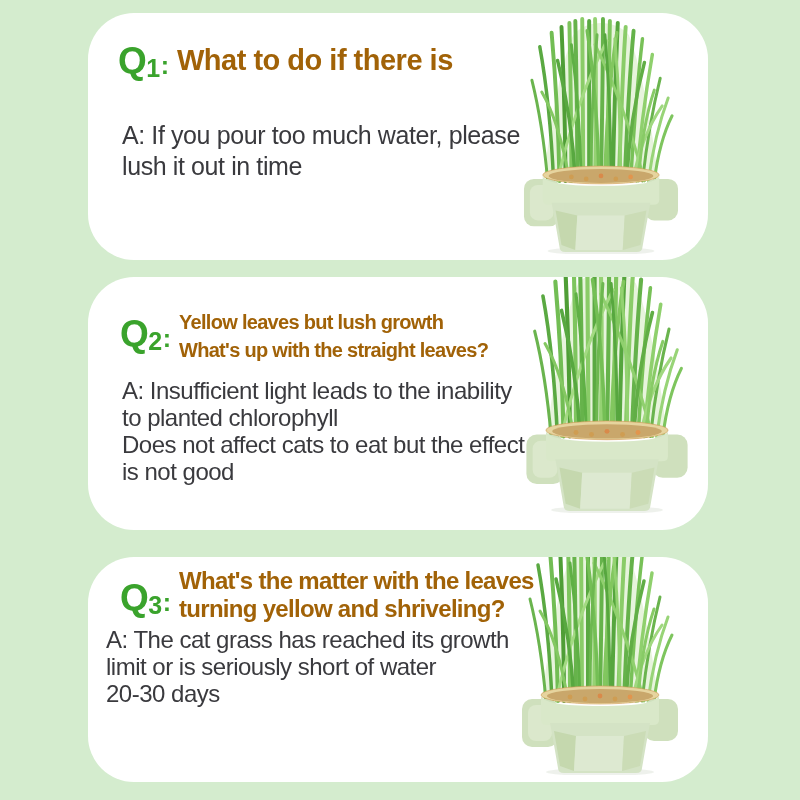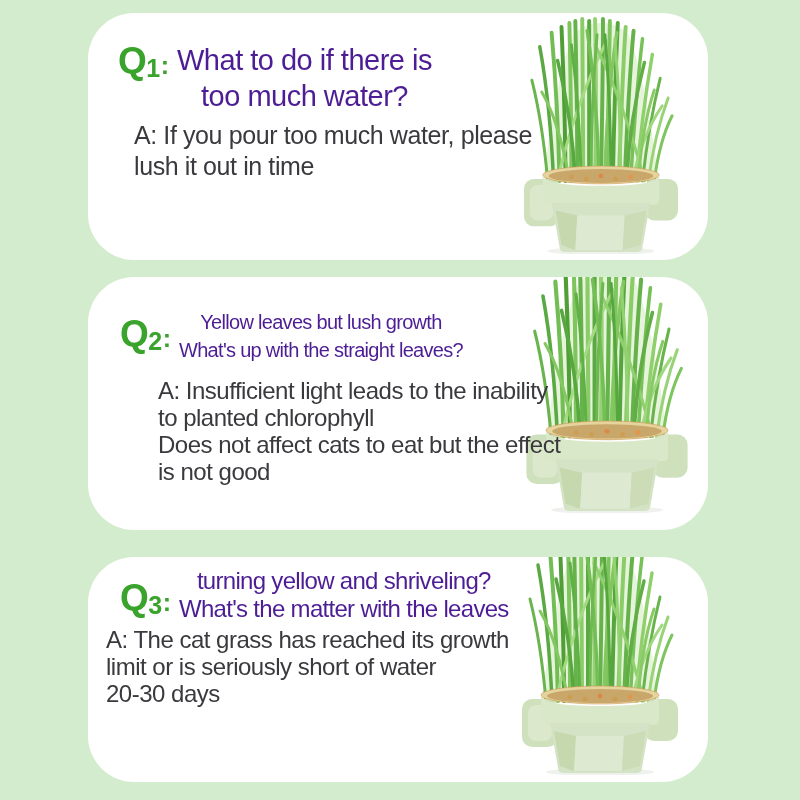--- a/index.html
+++ b/index.html
@@ -23,28 +23,28 @@
     position:absolute;z-index:2;color:#3aa32c;font-weight:700;
     display:flex;align-items:flex-start;letter-spacing:-0.5px;
   }
   .qbig{font-size:37px;line-height:1;}
   .qnum{font-size:25px;line-height:1;margin-top:14px;}
   .qcolon{font-size:25px;line-height:1;margin-top:11px;margin-left:1px;}
   #card1 .qlabel{left:30px;top:29px;}
   #card2 .qlabel{left:32px;top:38px;}
   #card3 .qlabel{left:32px;top:22px;}
 
-  .question{position:absolute;z-index:2;font-weight:400;color:#4c1d95;white-space:nowrap;text-align:center;}
+  .question{position:absolute;z-index:2;font-weight:700;color:#a16207;white-space:nowrap;}
   #card1 .question{left:89px;top:29px;font-size:29px;line-height:36px;letter-spacing:-0.5px;}
   #card2 .question{left:91px;top:31px;font-size:20px;line-height:28px;letter-spacing:-0.7px;}
   #card3 .question{left:91px;top:10px;font-size:24px;line-height:28px;letter-spacing:-0.7px;}
 
   .answer{position:absolute;z-index:2;color:#3a3a3e;white-space:nowrap;}
-  #card1 .answer{left:34px;top:107px;font-size:25px;line-height:31px;letter-spacing:-0.4px;margin-left:12px;}
-  #card2 .answer{left:34px;top:100px;font-size:24px;line-height:27px;letter-spacing:-0.5px;margin-left:36px;}
+  #card1 .answer{left:34px;top:107px;font-size:25px;line-height:31px;letter-spacing:-0.4px;}
+  #card2 .answer{left:34px;top:100px;font-size:24px;line-height:27px;letter-spacing:-0.5px;}
   #card3 .answer{left:18px;top:69px;font-size:24px;line-height:27px;letter-spacing:-0.5px;}
 
   .grass{position:absolute;z-index:1;}
   #card1 .grass{left:424px;top:4px;width:178px;height:237px;}
   #card2 .grass{left:426px;top:-12px;width:186px;height:248px;}
   #card3 .grass{left:422px;top:-22px;width:180px;height:240px;}
 
   .defs{position:absolute;width:0;height:0;overflow:hidden;}
 </style>
 </head>
@@ -118,21 +118,20 @@
     <svg class="grass">
         <use href="#grasspot"></use>
       </svg>
     <div class="qlabel">
       <span class="qbig">Q</span>
       <span class="qnum">1</span>
       <span class="qcolon">:</span>
     </div>
     <div class="question">
       <div>What to do if there is</div>
-      <div>too much water?</div>
     </div>
     <div class="answer">
       <div>A: If you pour too much water, please</div>
       <div>lush it out in time</div>
     </div>
   </section>
 
   <section class="card" id="card2">
     <svg class="grass">
         <use href="#grasspot"></use>
@@ -157,22 +156,22 @@
   <section class="card" id="card3">
     <svg class="grass">
         <use href="#grasspot"></use>
       </svg>
     <div class="qlabel">
       <span class="qbig">Q</span>
       <span class="qnum">3</span>
       <span class="qcolon">:</span>
     </div>
     <div class="question">
+      <div>What's the matter with the leaves</div>
       <div>turning yellow and shriveling?</div>
-      <div>What's the matter with the leaves</div>
     </div>
     <div class="answer">
       <div>A: The cat grass has reached its growth</div>
       <div>limit or is seriously short of water</div>
       <div>20-30 days</div>
     </div>
   </section>
 
 </div>
 

